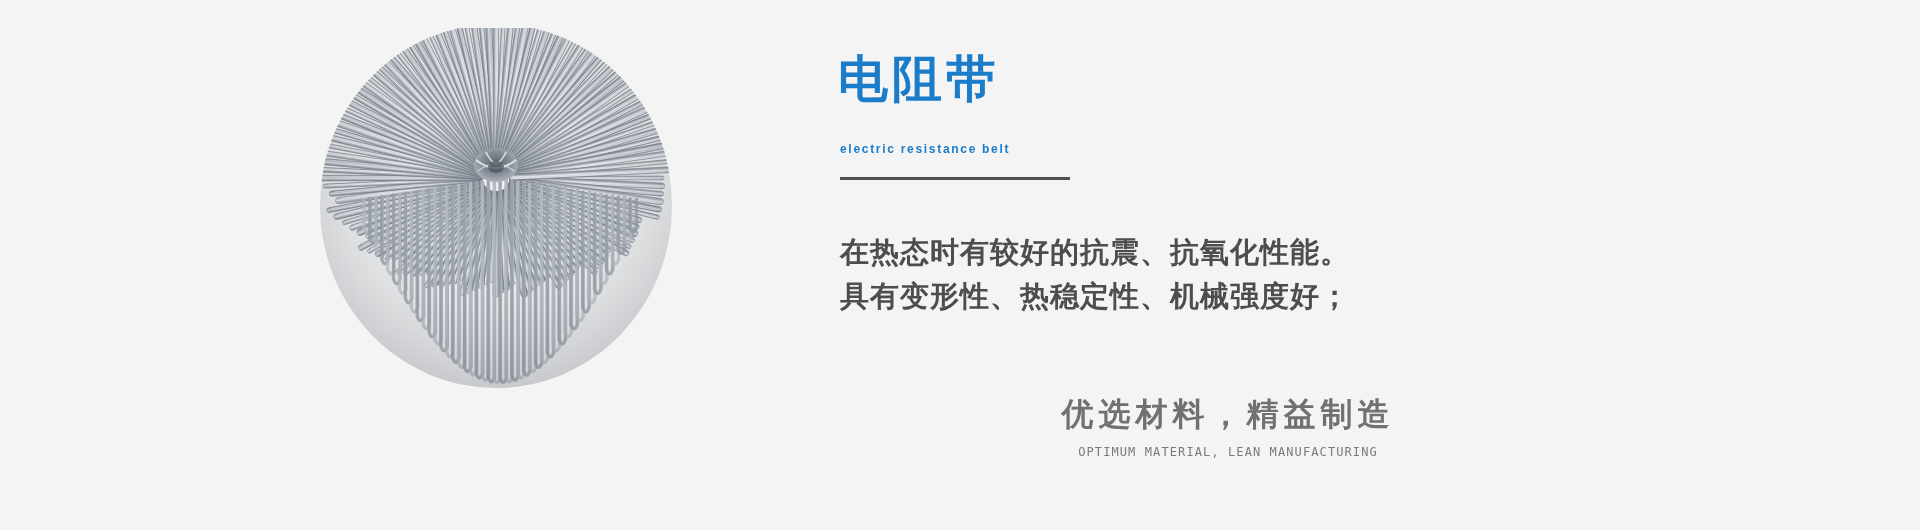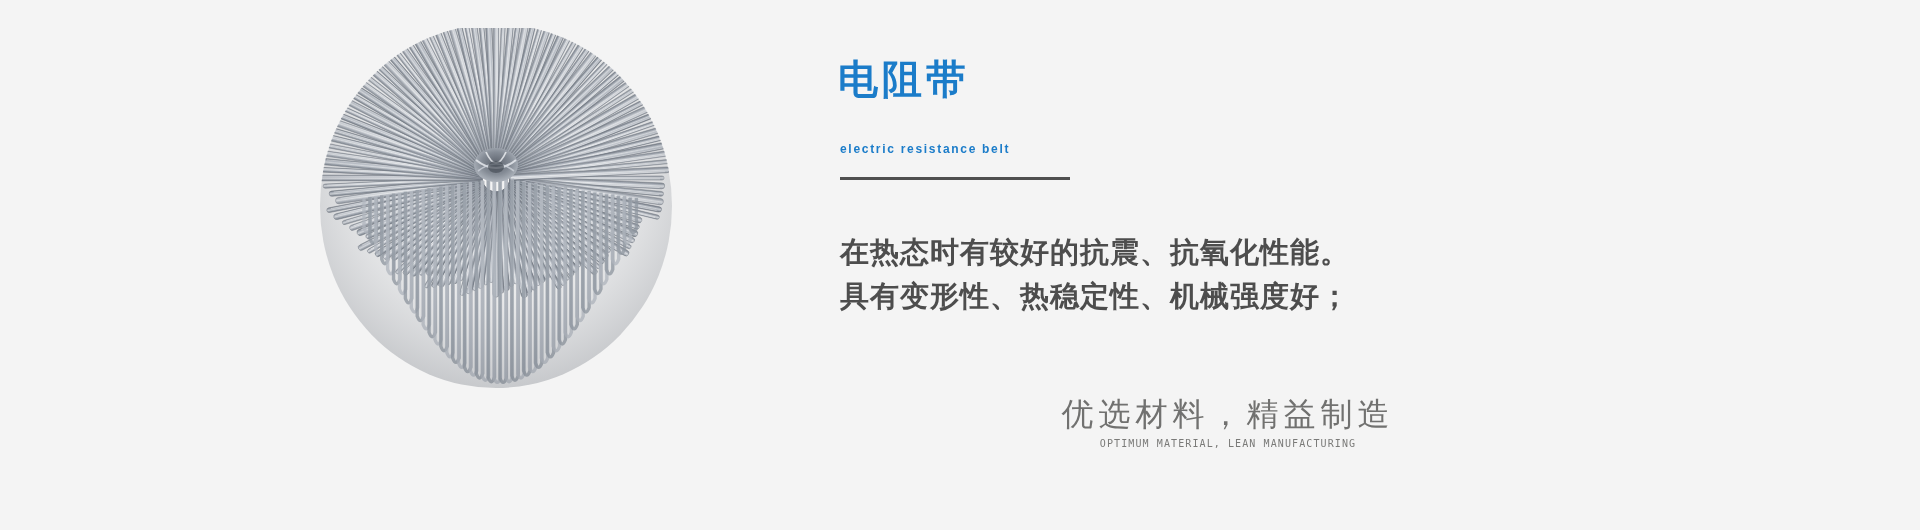--- a/index.html
+++ b/index.html
@@ -45,21 +45,21 @@
     left: 838px;
     top: 0;
     width: 900px;
     height: 530px;
   }
 
   .title-cn {
     position: absolute;
     left: 0;
     top: 48px;
-    font-size: 40px;
+    font-size: 50px;
     line-height: 62px;
     font-weight: 700;
     color: #1b7cc9;
     letter-spacing: 4px;
     white-space: nowrap;
   }
 
   .title-en {
     position: absolute;
     left: 2px;
@@ -99,30 +99,30 @@
   .watermark {
     position: absolute;
     left: 180px;
     top: 395px;
     width: 420px;
     text-align: center;
   }
   .wm-cn {
     font-size: 32px;
     line-height: 38px;
-    font-weight: 400;
+    font-weight: 700;
     color: #60605e;
     letter-spacing: 5px;
     white-space: nowrap;
     opacity: .88;
   }
   .wm-en {
-    margin-top: 4px;
+    margin-top: 12px;
     font-family: "DejaVu Sans Mono", "Liberation Mono", monospace;
-    font-size: 10px;
+    font-size: 12px;
     line-height: 14px;
     color: #6d6d6b;
     letter-spacing: 1.1px;
     white-space: nowrap;
     opacity: .9;
   }
 </style>
 </head>
 <body>
 

